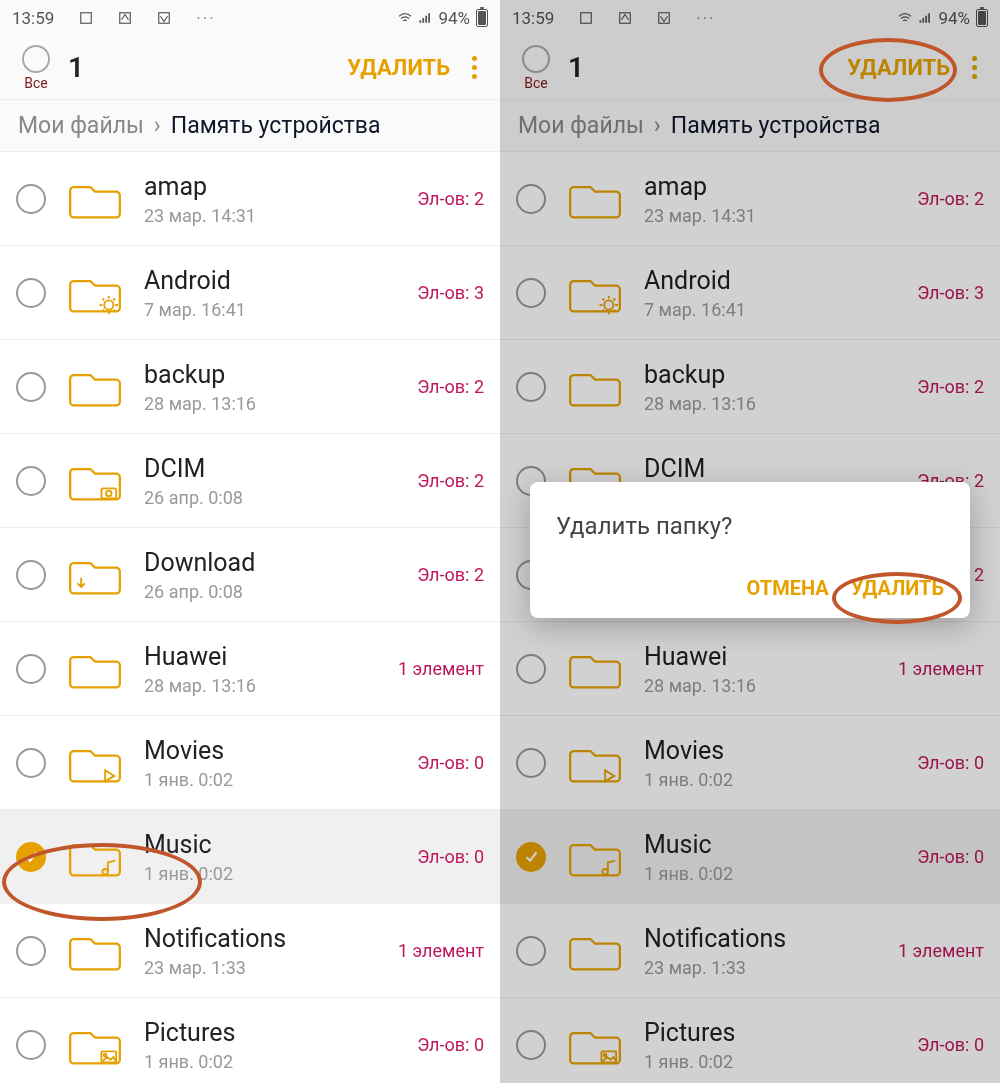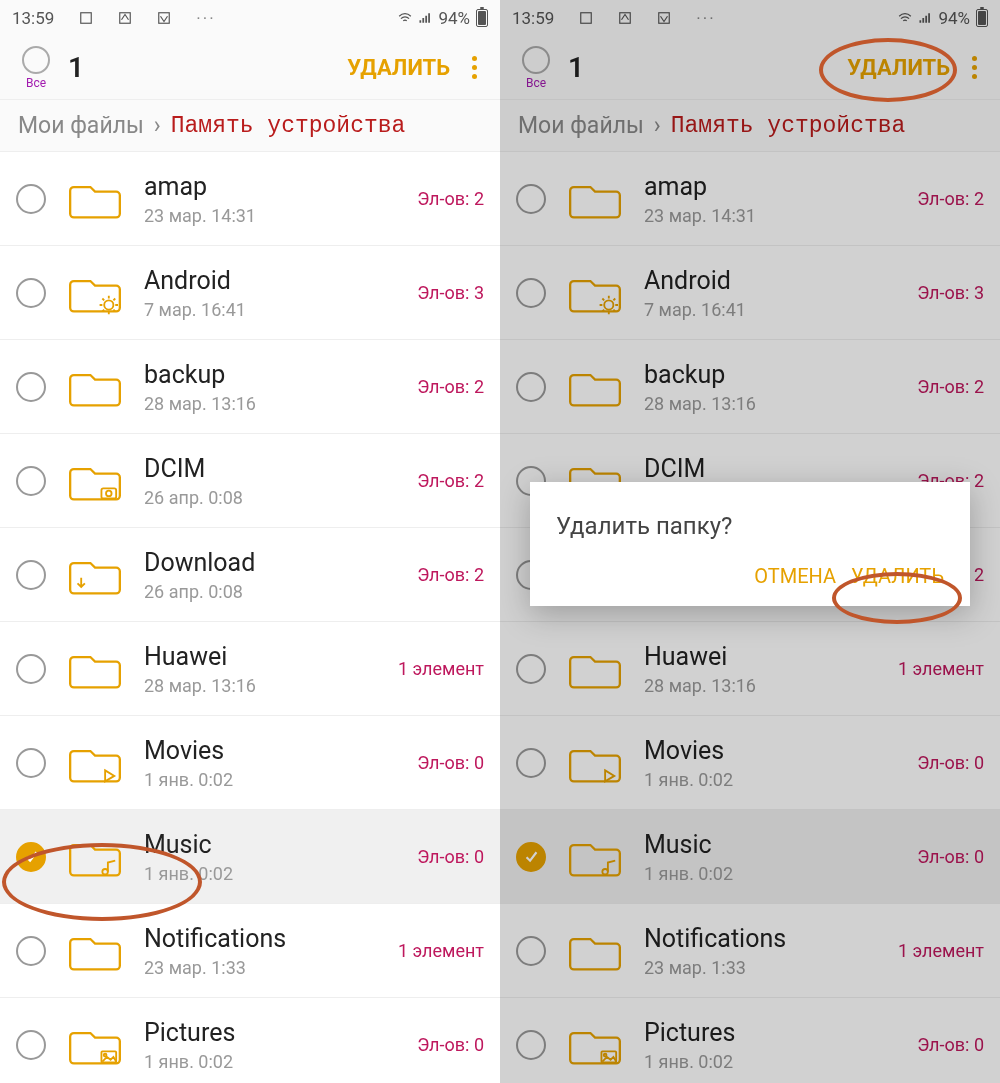--- a/index.html
+++ b/index.html
@@ -53,21 +53,21 @@
     background: #fafafa;
     border-bottom: 1px solid #eee;
   }
   .allsel {
     display:flex; flex-direction:column; align-items:center;
     width: 48px;
   }
   .allsel .ring {
     width:28px;height:28px;border:2px solid #aaa;border-radius:50%;
   }
-  .allsel .lbl { font-size:12px; color:#a21caf; margin-top:2px;}
+  .allsel .lbl { font-size:14px; color:#7f1d1d; margin-top:2px;}
   .topbar .count { font-size:28px; font-weight:600; margin-left:8px; color:#222;}
   .topbar .spacer { flex:1;}
   .topbar .delete {
     color:#e6a100; font-weight:700; font-size:22px;
   }
   .topbar .more {
     width:28px; display:flex; flex-direction:column; align-items:center; gap:4px; margin-left:10px;
   }
   .topbar .more span{width:5px;height:5px;border-radius:50%;background:#e6a100;}
 
@@ -75,21 +75,21 @@
   .breadcrumb {
     height: 52px;
     display:flex; align-items:center;
     padding: 0 18px;
     font-size: 23px;
     color:#888;
     background:#fafafa;
     border-bottom:1px solid #eee;
   }
   .breadcrumb .chev { margin: 0 10px; color:#888;}
-  .breadcrumb .cur { color:#b91c1c;font-family:Liberation Mono, monospace;}
+  .breadcrumb .cur { color:#0f172a;}
 
   
   .list { background:#fff;}
   .row {
     display:flex; align-items:center;
     padding: 10px 16px;
     border-bottom: 0.5px solid #eee;
     height: 94px;
   }
   .row.sel { background:#f0f0f0;}
@@ -110,30 +110,30 @@
   .row .info .name { font-size:25px; color:#222; margin-bottom:4px;}
   .row .info .date { font-size:18px; color:#999;}
   .row .count { font-size:18px; color:#be185d; white-space:nowrap;}
 
   
   .dialog {
     position:absolute;
     left:30px; right:30px;
     top: 482px;
     background:#fff;
-    border-radius:0;
+    border-radius:8px;
     box-shadow: 0 8px 30px rgba(0,0,0,0.25);
     padding: 30px 26px 18px 26px;
     z-index: 5;
   }
   .dialog .dtitle { font-size:24px; color:#444;}
   .dialog .dactions {
-    display:flex; justify-content:flex-end; gap:15px;
-    margin-top:24px;
-    font-weight:400; font-size:20px;
+    display:flex; justify-content:flex-end; gap:22px;
+    margin-top:36px;
+    font-weight:700; font-size:20px;
     color:#e6a100;
   }
 
   
   .hl {
     position:absolute;
     border:4px solid #c0562b;
     border-radius:50%;
     pointer-events:none;
     z-index:10;

